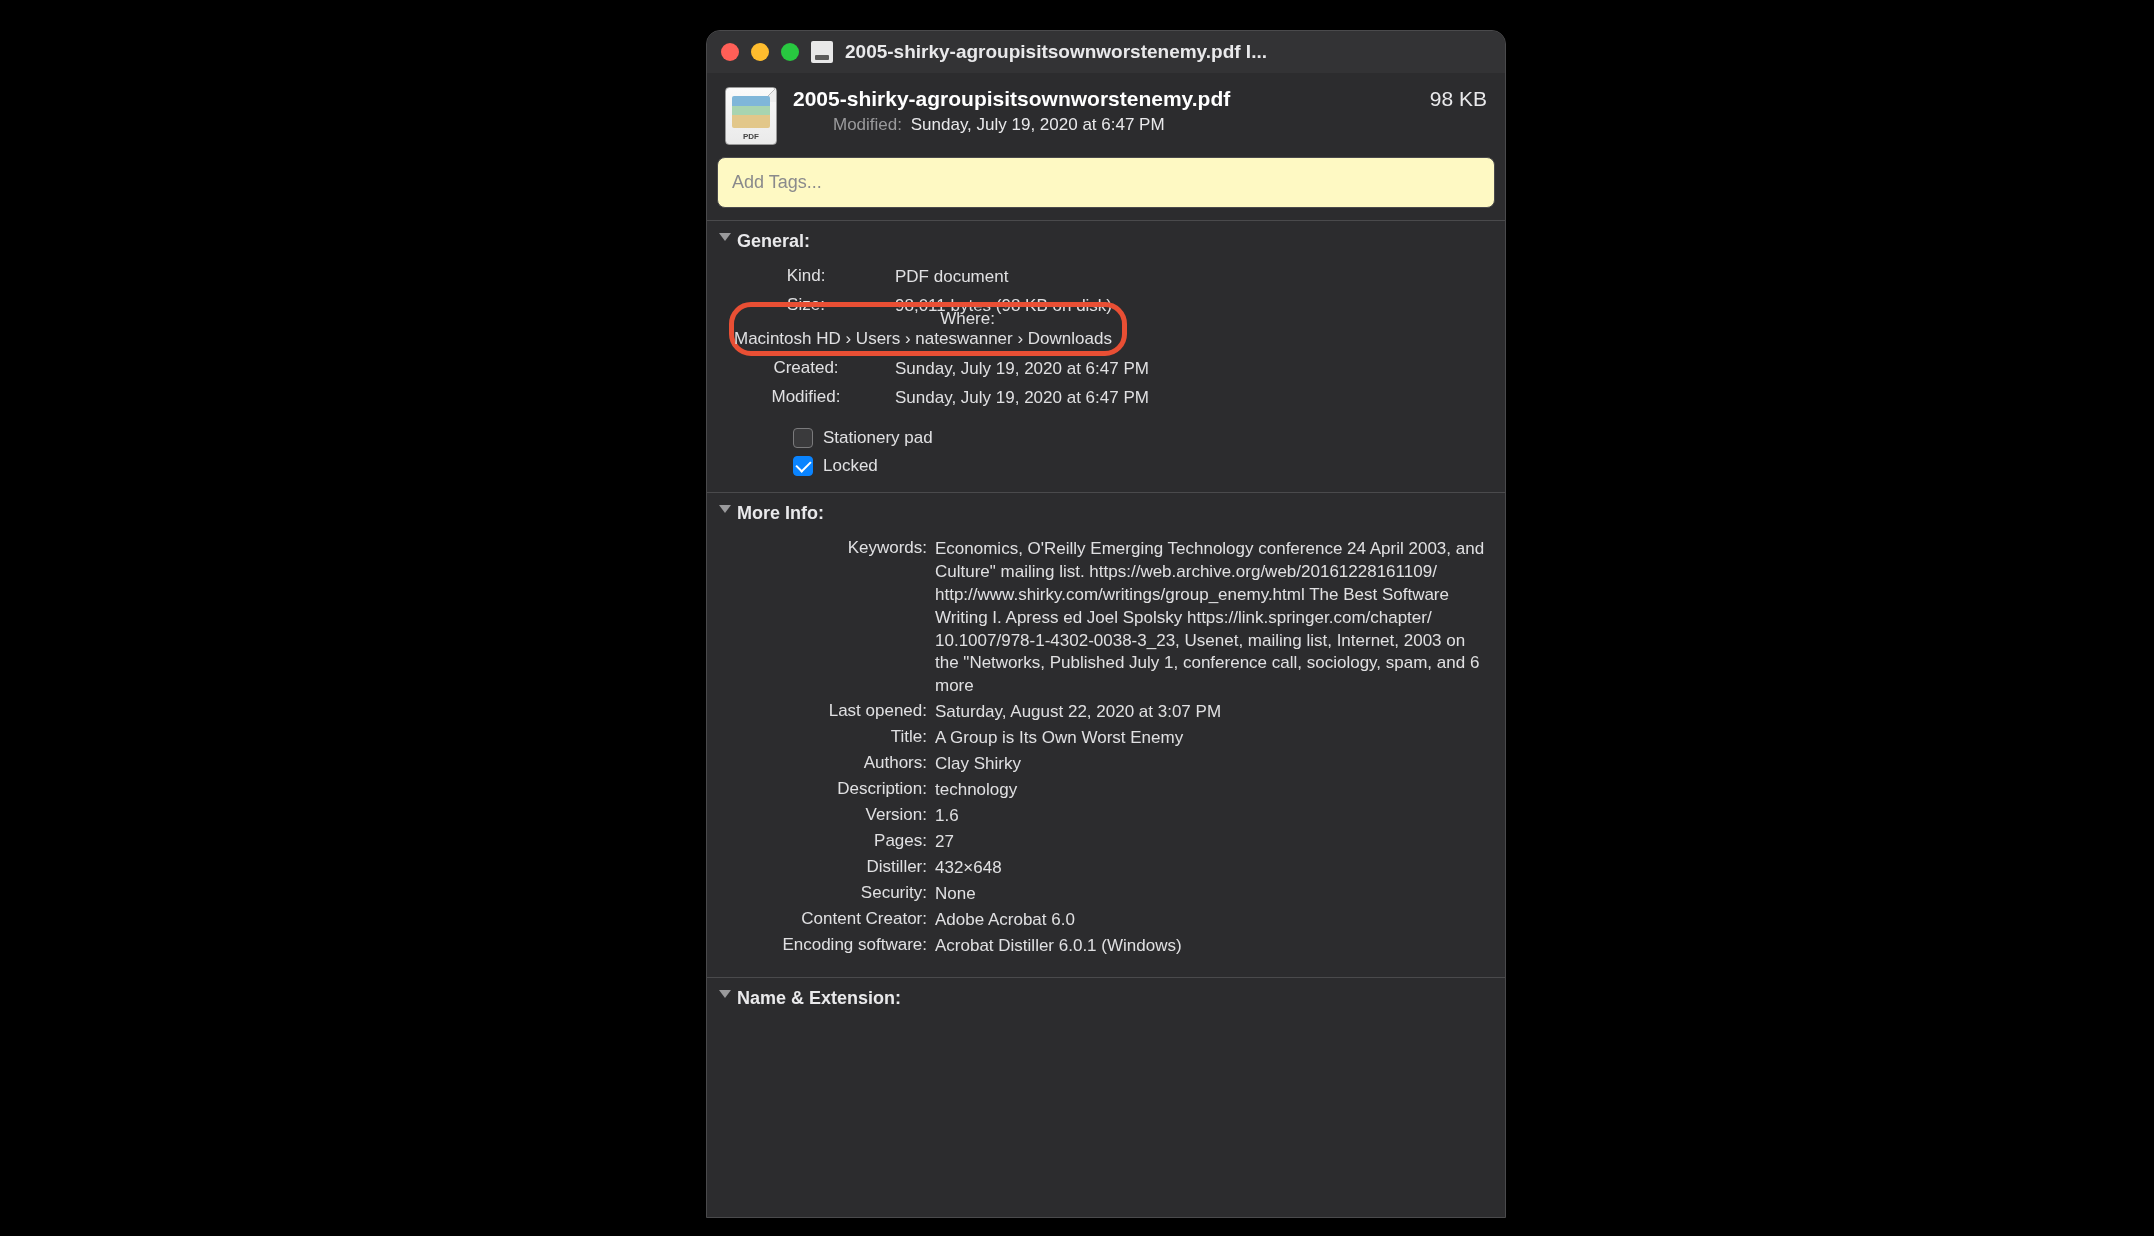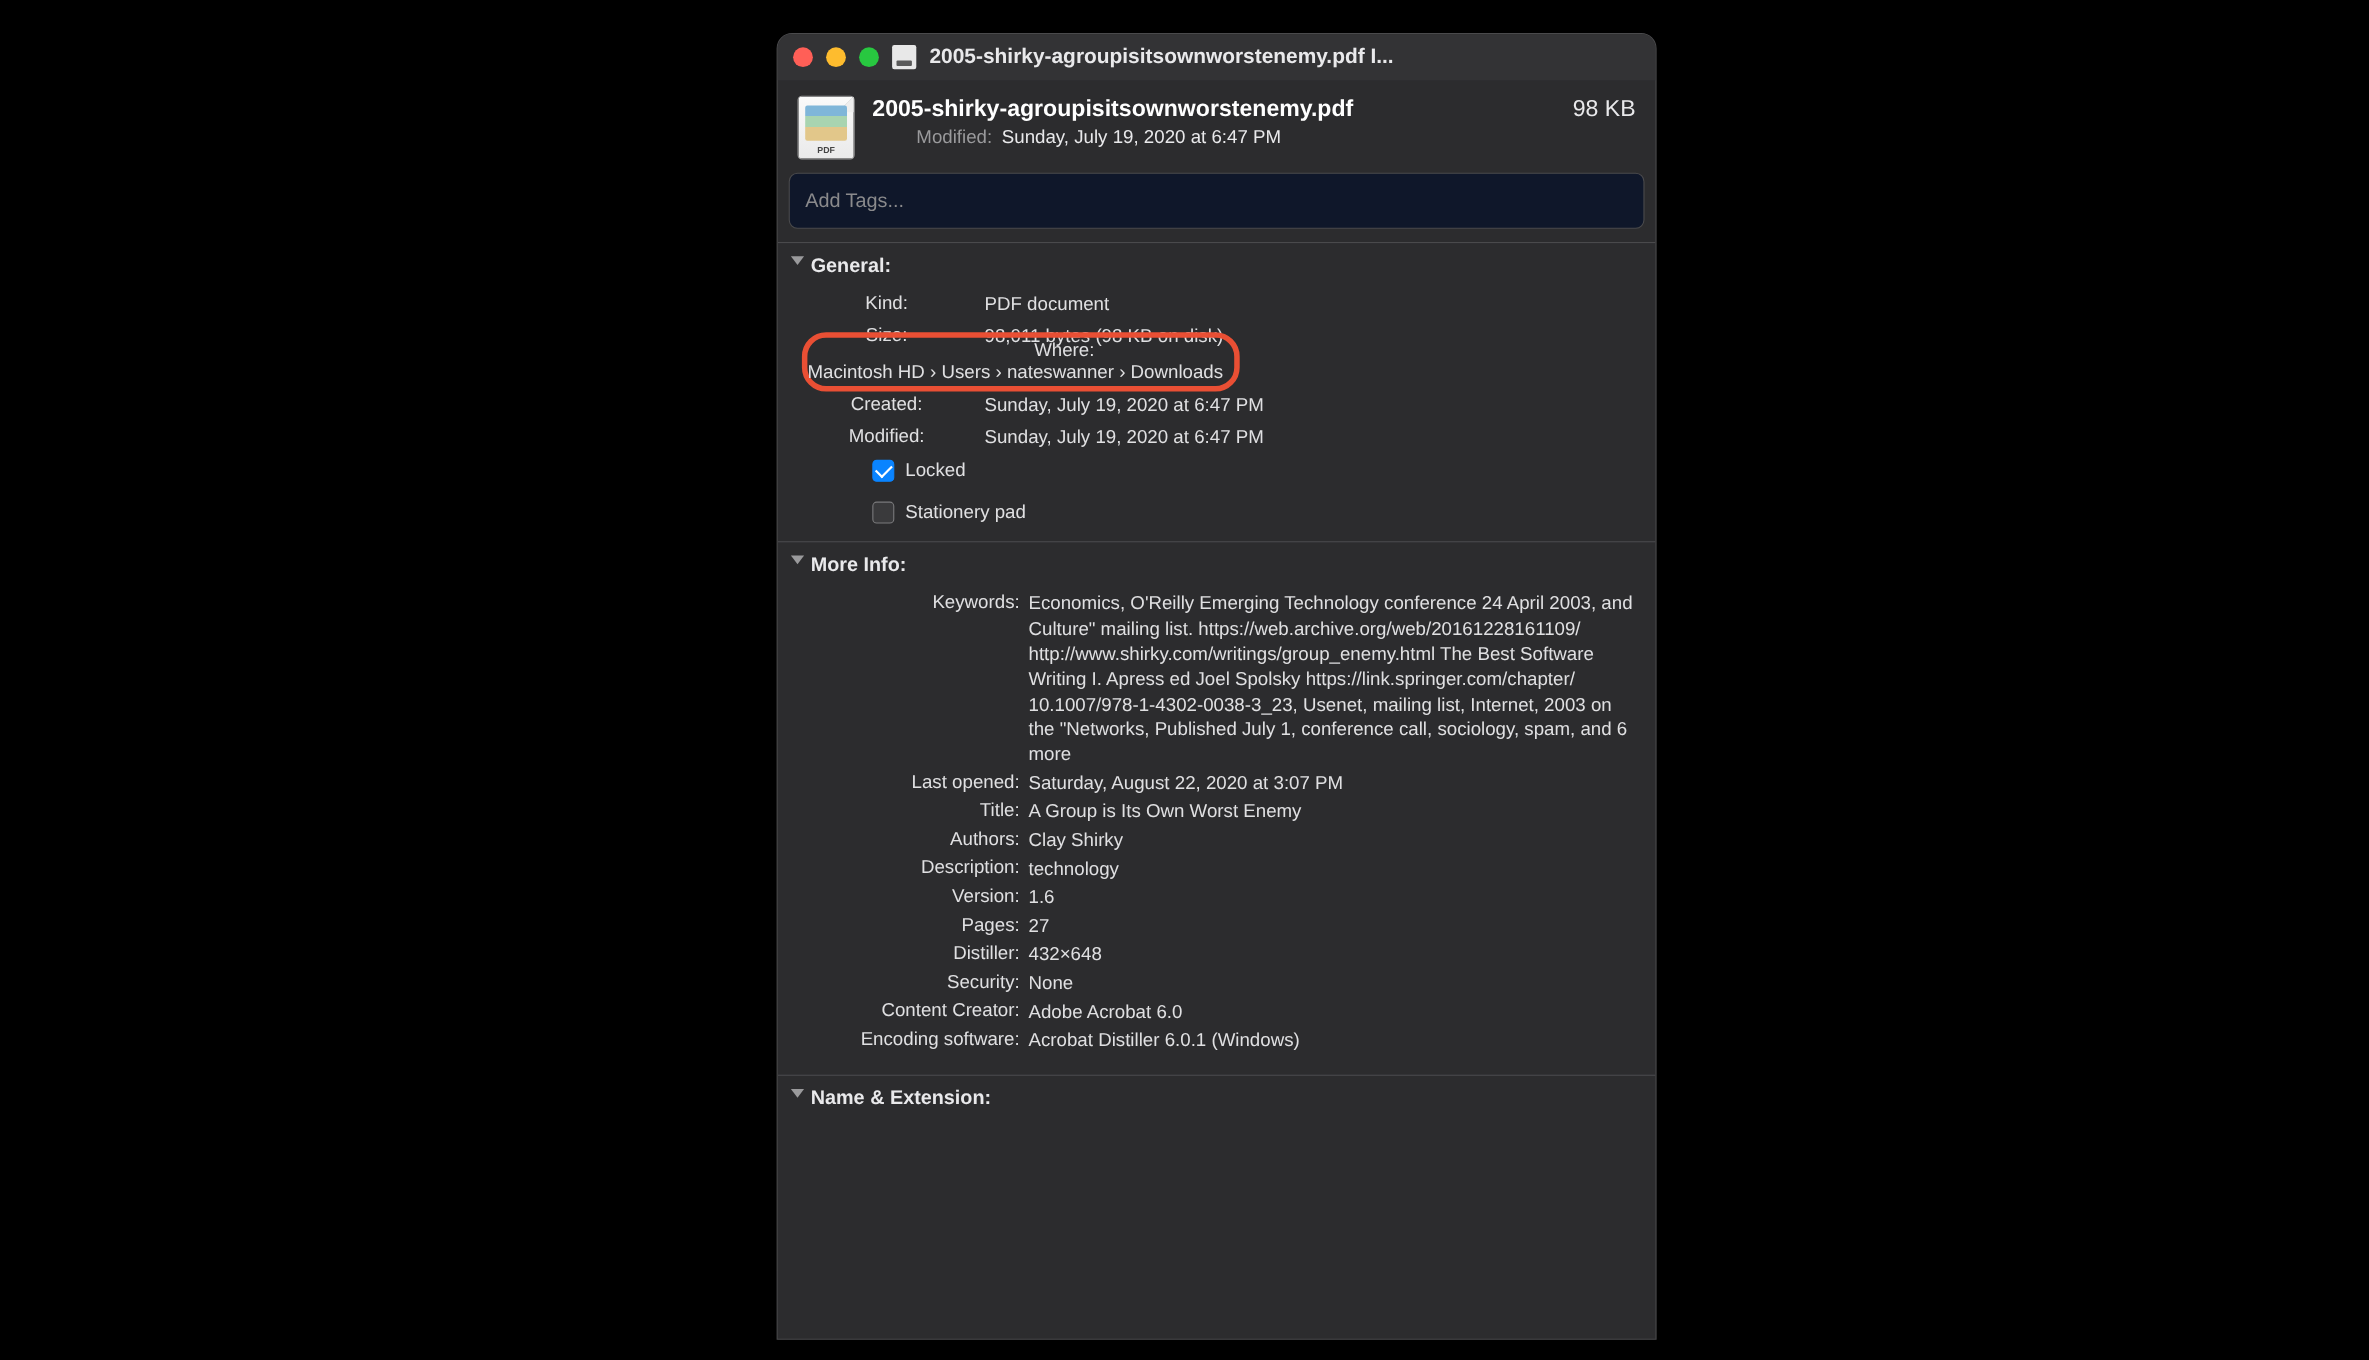--- a/index.html
+++ b/index.html
@@ -65,21 +65,21 @@
 .header-text { flex: 1; }
 .filename-row { display: flex; justify-content: space-between; align-items: flex-start; }
 .filename { color: #fff; font-size: 21px; font-weight: 700; }
 .filesize { color: #e9e9eb; font-size: 21px; }
 .modified-row { margin-top: 4px; font-size: 17px; margin-left: 40px; }
 .modified-row .lbl { color: #9a9a9c; }
 .modified-row .val { color: #e9e9eb; margin-left: 4px; }
 .tags-box {
   margin: 0 10px 12px 10px;
   border: 1px solid #4a4a4c; border-radius: 8px;
-  padding: 14px 14px; color: #8a8a8c; font-size: 18px; background: #0f172a;
+  padding: 14px 14px; color: #8a8a8c; font-size: 18px; background: #fef9c3;
 }
 .section { border-top: 1px solid #4a4a4c; padding: 10px 12px 12px 12px; }
 .section-header { display: flex; align-items: flex-start; gap: 6px; cursor: pointer; }
 .chevron {
   width: 0; height: 0; border-left: 6px solid transparent; border-right: 6px solid transparent;
   border-top: 8px solid #9a9a9c; margin-top:2px;
 }
 .section-title { color: #e9e9eb; font-size: 18px; font-weight: 600; }
 .section-body { padding: 14px 6px 4px 6px; }
 .row { display: flex; align-items: flex-start; margin-bottom: 6px; }
@@ -164,27 +164,27 @@
       </div>
       <div class="row" style="margin-top:-2px;">
         <div class="key">Created:</div>
         <div class="val">Sunday, July 19, 2020 at 6:47 PM</div>
       </div>
       <div class="row">
         <div class="key">Modified:</div>
         <div class="val">Sunday, July 19, 2020 at 6:47 PM</div>
       </div>
 
+      <div class="checkbox-row" style="margin-top:18px;">
+        <div class="checkbox"></div>
+        <div class="checkbox-label">Stationery pad</div>
+      </div>
       <div class="checkbox-row">
         <div class="checkbox checked"></div>
         <div class="checkbox-label">Locked</div>
-      </div>
-      <div class="checkbox-row" style="margin-top:18px;">
-        <div class="checkbox"></div>
-        <div class="checkbox-label">Stationery pad</div>
       </div>
     </div>
   </div>
 
   <div class="section">
     <div class="section-header">
       <div class="chevron"></div>
       <div class="section-title">More Info:</div>
     </div>
     <div class="section-body">

